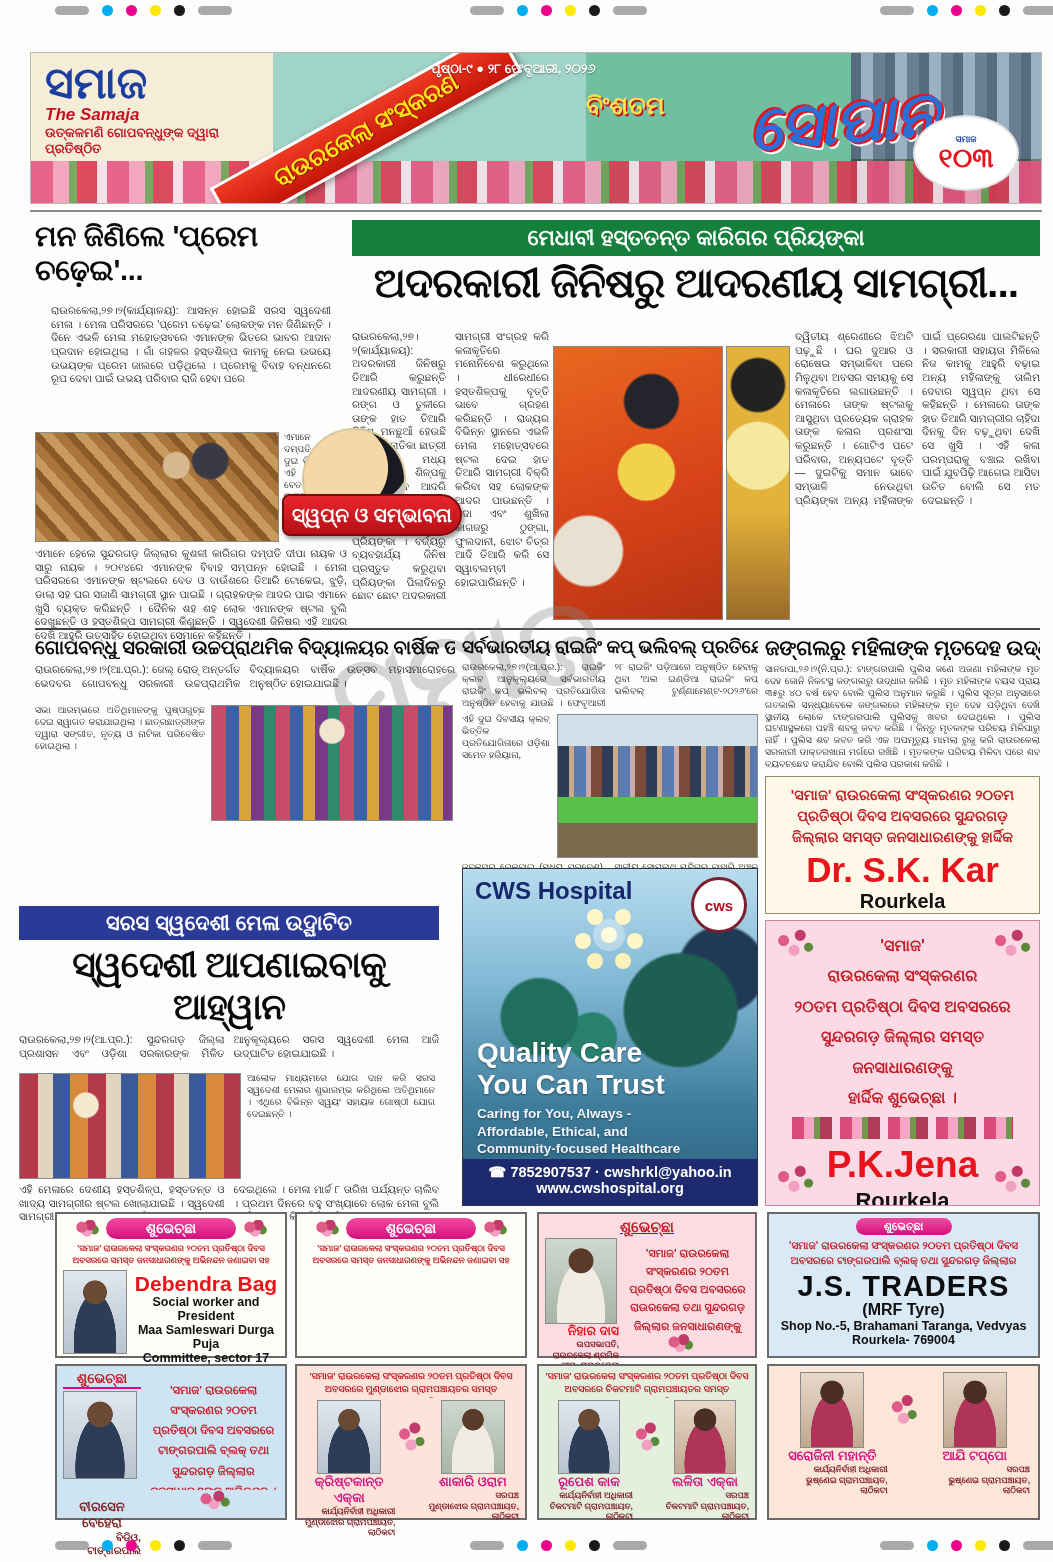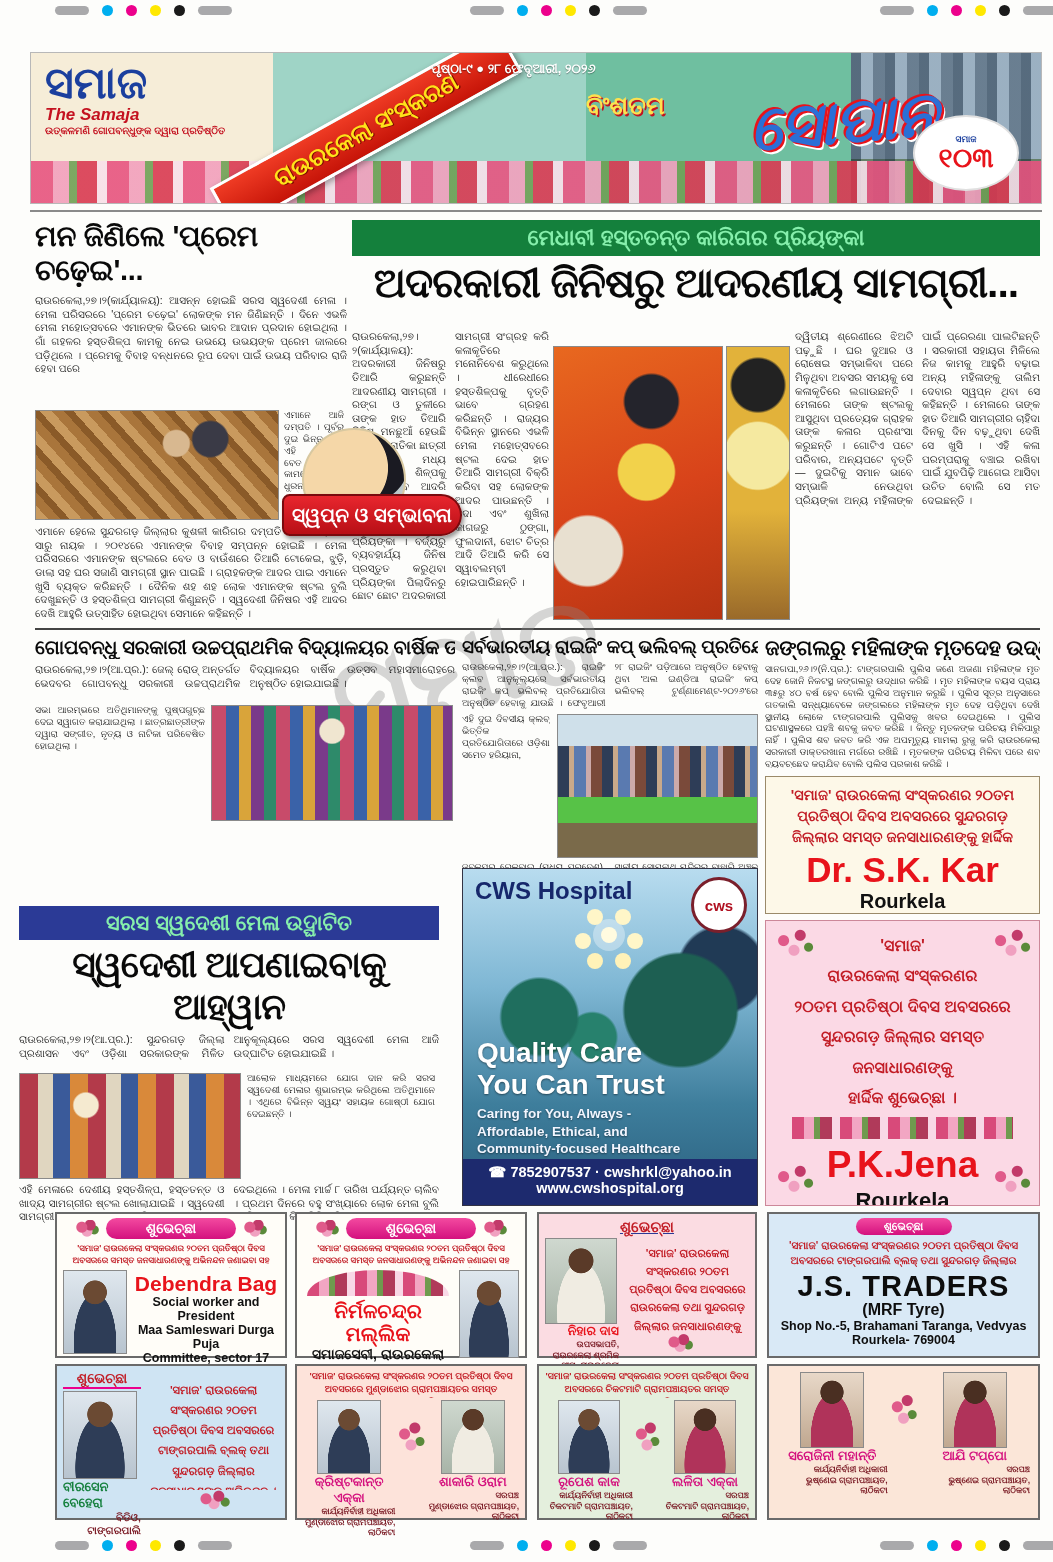--- a/index.html
+++ b/index.html
@@ -5,21 +5,21 @@
   html,body{margin:0;padding:0}
   body{width:1053px;height:1562px;position:relative;background:#fdfdfb;
        font-family:"Liberation Sans",sans-serif;overflow:hidden;color:#1d1d1d}
   .abs{position:absolute;box-sizing:border-box}
   .j{text-align:justify}
   .c2{column-count:2;column-gap:9px}
   .t10{font-size:10.5px;line-height:1.3}
   .t9{font-size:9.3px;line-height:1.28}
   .hid{overflow:hidden}
   .hl{font-weight:800;color:#090909;letter-spacing:-.3px}
-  .kick{color:#86efac;font-weight:800;display:flex;align-items:center;justify-content:center}
+  .kick{color:#ffffff;font-weight:800;display:flex;align-items:center;justify-content:center}
   .ph{border:1px solid #8a8a8a}
   .ph-baskets{background:radial-gradient(circle at 72% 26%,#3a3a46 0 9%,transparent 10%),radial-gradient(circle at 58% 30%,#d8b890 0 8%,transparent 9%),repeating-linear-gradient(48deg,#c99a5e 0 9px,#a9753b 9px 18px,#8a5a28 18px 25px),linear-gradient(#7a5a3a,#5a3a1f)}
   .ph-main{background:radial-gradient(circle at 58% 20%,#24242c 0 11%,transparent 12%),radial-gradient(circle at 55% 46%,#f2d24b 0 16%,transparent 17%),radial-gradient(circle at 20% 75%,#e8e0d0 0 14%,transparent 15%),linear-gradient(160deg,#e8681f 0%,#d8431a 55%,#b53312 100%)}
   .ph-main2{background:radial-gradient(circle at 50% 14%,#222 0 11%,transparent 12%),radial-gradient(circle at 50% 40%,#f5e9a0 0 20%,transparent 21%),linear-gradient(#e2b23a 0 60%,#9a6a2a 100%)}
   .ph-school{background:radial-gradient(circle at 50% 22%,#f0e6d0 0 8%,transparent 9%),repeating-linear-gradient(90deg,#c84b6a 0 14px,#3a62a8 14px 27px,#d9a43a 27px 39px,#7a3a8a 39px 52px,#2e8a6a 52px 64px),linear-gradient(#eee,#ccc)}
   .ph-volley{background:linear-gradient(180deg,#cfe0ea 0 26%,#9ab98a 26% 40%,#57c247 46% 76%,#7a6a4a 76% 100%),#cde}
   .ph-volley .crowd{position:absolute;left:0;right:0;top:22%;height:36%;background:repeating-linear-gradient(90deg,#2e3d57 0 11px,#c9a98a 11px 16px,#5a7ab0 16px 28px,#caa 28px 33px,#7a4a3a 33px 44px)}
   .ph-mela{background:radial-gradient(circle at 30% 30%,#f5ead0 0 7%,transparent 8%),repeating-linear-gradient(90deg,#b33a4a 0 18px,#e0d6c0 18px 33px,#3a5a9a 33px 50px,#d9893a 50px 68px),linear-gradient(#d8cfc0,#b5a890)}
   .pp{background:radial-gradient(circle at 50% 26%,#6b4a33 0 17%,transparent 18%),radial-gradient(ellipse at 50% 88%,#2e3d57 0 48%,transparent 49%),linear-gradient(#dfe7ee,#b8c4cf)}
   .pp.w{background:radial-gradient(circle at 50% 26%,#5a3a28 0 17%,transparent 18%),radial-gradient(ellipse at 50% 88%,#f0ece2 0 48%,transparent 49%),linear-gradient(#cfd8cf,#a8b4a8)}
@@ -73,38 +73,38 @@
     <span class="d k"></span>
     <span class="bar"></span>
 </div>
 
 <header class="abs" style="left:30px;top:52px;width:1012px;height:152px;background:linear-gradient(90deg,#f6edd8 0 24%,#9fd4c6 24% 55%,#6fbfa0 55% 82%,#aec4d4 82% 100%);border:1px solid #b8b8b8;overflow:hidden">
   <div class="abs skyline" style="right:0;top:0;width:190px;height:152px"></div>
   <div class="abs mh-flowers" style="left:0;bottom:0;width:100%;height:42px;opacity:.9"></div>
   <div class="abs" style="left:14px;top:8px;width:200px">
     <div style="font-size:44px;font-weight:800;color:#1b3f9e;line-height:1">ସମାଜ</div>
     <div style="font-size:17px;font-weight:700;color:#c41220;font-style:italic">The Samaja</div>
-    <div style="font-size:10px;color:#c41220;font-weight:700">ଉତ୍କଳମଣି ଗୋପବନ୍ଧୁଙ୍କ ଦ୍ୱାରା ପ୍ରତିଷ୍ଠିତ</div>
+    <div style="font-size:13px;color:#c41220;font-weight:700">ଉତ୍କଳମଣି ଗୋପବନ୍ଧୁଙ୍କ ଦ୍ୱାରା ପ୍ରତିଷ୍ଠିତ</div>
   </div>
   <div class="abs" style="left:170px;top:52px;width:330px;height:50px;background:linear-gradient(#ef3b24,#c61408);border:3px solid #fff;transform:rotate(-29deg);display:flex;align-items:center;justify-content:center;box-shadow:2px 3px 6px rgba(0,0,0,.35)">
     <span style="color:#ffe21a;font-weight:800;font-size:24px;text-shadow:1px 1px 0 #7a0a00">ରାଉରକେଲା ସଂସ୍କରଣ</span>
   </div>
   <div class="abs" style="left:400px;top:8px;width:300px;font-size:13px;font-weight:700;color:#fff;text-shadow:0 1px 1px rgba(0,0,0,.4)">ପୃଷ୍ଠା-୯ ● ୨୮ ଫେବୃଆରୀ, ୨୦୨୬</div>
   <div class="abs" style="left:555px;top:38px;font-size:25px;font-weight:800;color:#ffe14d;text-shadow:1.5px 1.5px 0 #c41220">ବିଂଶତମ</div>
   <div class="abs" style="left:718px;top:28px;width:300px;font-size:62px;font-weight:800;font-style:italic;color:#2a6fd6;transform:rotate(-5deg);text-shadow:2px 2px 0 #e8131b,-2px -2px 0 #e8131b,3px 4px 0 #fff">ସୋପାନ</div>
   <div class="abs oval" style="right:22px;top:62px;width:106px;height:76px">
     <span style="font-size:9px;font-weight:800;color:#1b3f9e">ସମାଜ</span>
     <span style="font-size:27px;font-weight:800;color:#e8131b;line-height:1">୧୦୩</span>
   </div>
 </header>
 <div class="abs" style="left:30px;top:210px;width:1012px;height:2px;background:#8a8a8a"></div>
 
 <article class="abs" style="left:35px;top:220px;width:312px;height:404px">
   <h2 class="hl" style="margin:0 0 6px;font-size:29px">ମନ ଜିଣିଲେ 'ପ୍ରେମ ଚଢ଼େଇ'...</h2>
-  <p class="j t10 hid" style="margin:0;height:112px">ରାଉରକେଲା,୨୭।୨(କାର୍ଯ୍ୟାଳୟ): ଆସନ୍ନ ହୋଇଛି ସରସ ସ୍ୱଦେଶୀ ମେଳା । ମେଳା ପରିସରରେ 'ପ୍ରେମ ଚଢ଼େଇ' ଲୋକଙ୍କ ମନ ଜିଣିଛନ୍ତି । ଦିନେ ଏଭଳି ମେଳା ମହୋତ୍ସବରେ ଏମାନଙ୍କ ଭିତରେ ଭାବର ଆଦାନ ପ୍ରଦାନ ହୋଇଥିଲା । ଗାଁ ଗହଳର ହସ୍ତଶିଳ୍ପ କାମକୁ ନେଇ ଉଭୟେ ଉଭୟଙ୍କ ପ୍ରେମ ଜାଲରେ ପଡ଼ିଥିଲେ । ପ୍ରେମକୁ ବିବାହ ବନ୍ଧନରେ ରୂପ ଦେବା ପାଇଁ ଉଭୟ ପରିବାର ରାଜି ହେବା ପରେ</p>
+  <p class="j t10 hid" style="margin:16px;height:112px">ରାଉରକେଲା,୨୭।୨(କାର୍ଯ୍ୟାଳୟ): ଆସନ୍ନ ହୋଇଛି ସରସ ସ୍ୱଦେଶୀ ମେଳା । ମେଳା ପରିସରରେ 'ପ୍ରେମ ଚଢ଼େଇ' ଲୋକଙ୍କ ମନ ଜିଣିଛନ୍ତି । ଦିନେ ଏଭଳି ମେଳା ମହୋତ୍ସବରେ ଏମାନଙ୍କ ଭିତରେ ଭାବର ଆଦାନ ପ୍ରଦାନ ହୋଇଥିଲା । ଗାଁ ଗହଳର ହସ୍ତଶିଳ୍ପ କାମକୁ ନେଇ ଉଭୟେ ଉଭୟଙ୍କ ପ୍ରେମ ଜାଲରେ ପଡ଼ିଥିଲେ । ପ୍ରେମକୁ ବିବାହ ବନ୍ଧନରେ ରୂପ ଦେବା ପାଇଁ ଉଭୟ ପରିବାର ରାଜି ହେବା ପରେ</p>
   <div style="display:flex;gap:5px;margin-top:4px">
     <div class="ph ph-baskets" style="width:242px;height:108px"></div>
     <p class="j t9 hid" style="margin:0;width:60px;height:108px">ଏମାନେ ଆଜି ଦମ୍ପତି । ପୂର୍ବରୁ ଦୁଇ ଭିନ୍ନ ଗାଁର ଏହି ଦମ୍ପତି ବେତ ବାଉଁଶ କାମରେ ଧୁରନ୍ଧର ।</p>
   </div>
   <p class="j t10 hid" style="margin:5px 0 0;height:152px">ଏମାନେ ହେଲେ ସୁନ୍ଦରଗଡ଼ ଜିଲ୍ଲାର କୁଶଳୀ କାରିଗର ଦମ୍ପତି ଦୀପା ନାୟକ ଓ ସାରୁ ନାୟକ । ୨୦୧୪ରେ ଏମାନଙ୍କ ବିବାହ ସମ୍ପନ୍ନ ହୋଇଛି । ମେଳା ପରିସରରେ ଏମାନଙ୍କ ଷ୍ଟଲରେ ବେତ ଓ ବାଉଁଶରେ ତିଆରି ଟୋକେଇ, ଝୁଡ଼ି, ଡାଲା ସହ ଘର ସଜାଣି ସାମଗ୍ରୀ ସ୍ଥାନ ପାଇଛି । ଗ୍ରାହକଙ୍କ ଆଦର ପାଇ ଏମାନେ ଖୁସି ବ୍ୟକ୍ତ କରିଛନ୍ତି । ଦୈନିକ ଶହ ଶହ ଲୋକ ଏମାନଙ୍କ ଷ୍ଟଲ ବୁଲି ଦେଖୁଛନ୍ତି ଓ ହସ୍ତଶିଳ୍ପ ସାମଗ୍ରୀ କିଣୁଛନ୍ତି । ସ୍ୱଦେଶୀ ଜିନିଷର ଏହି ଆଦର ଦେଖି ଆହୁରି ଉତ୍ସାହିତ ହୋଇଥିବା ସେମାନେ କହିଛନ୍ତି ।</p>
 </article>
 
 <div class="abs" style="left:282px;top:428px;width:180px;height:122px;z-index:6">
   <div class="abs face" style="left:20px;top:0;width:104px;height:104px;border:2px solid #d8c8a0"></div>
   <div class="abs dream-banner" style="left:0;top:66px;width:180px;height:42px;font-size:20px">ସ୍ୱପ୍ନ ଓ ସମ୍ଭାବନା</div>
@@ -222,28 +222,20 @@
   </div>
 </aside>
 
 <aside class="abs adbox" style="left:295px;top:1212px;width:232px;height:146px;background:#fffdf8;padding:4px 6px">
   <div style="display:flex;justify-content:center;gap:6px;align-items:center">
     <span class="fl" style="width:26px;height:18px;display:inline-block"></span>
     <div class="greet-pill" style="width:130px;height:21px;font-size:14px">ଶୁଭେଚ୍ଛା</div>
     <span class="fl" style="width:26px;height:18px;display:inline-block"></span>
   </div>
   <p class="redmsg hid" style="margin:3px 0 2px;font-size:8.6px;line-height:1.4;height:26px;text-align:center">'ସମାଜ' ରାଉରକେଲା ସଂସ୍କରଣର ୨୦ତମ ପ୍ରତିଷ୍ଠା ଦିବସ ଅବସରରେ ସମସ୍ତ ଜନସାଧାରଣଙ୍କୁ ଅଭିନନ୍ଦନ ଜଣାଇବା ସହ ସେମାନଙ୍କର ସୁଖ ସମୃଦ୍ଧି କାମନା କରୁଛି ।</p>
-  <div style="display:flex;gap:6px">
-    <div style="flex:1">
-      <div class="roseband" style="height:26px;margin:0 4px 4px;border-radius:50% 50% 0 0/100% 100% 0 0"></div>
-      <div class="namered" style="font-size:20px;text-align:center">ନିର୍ମଳଚନ୍ଦ୍ର ମଲ୍ଲିକ</div>
-      <div style="font-weight:700;font-size:14px;color:#111;text-align:center">ସମାଜସେବୀ, ରାଉରକେଲା</div>
-    </div>
-    <div class="pp ph" style="width:58px;height:86px"></div>
-  </div>
 </aside>
 
 <aside class="abs adbox" style="left:537px;top:1212px;width:220px;height:146px;background:#fbdce2;padding:4px 6px">
   <div style="text-align:center;font-weight:800;font-size:15px;color:#c21d26;text-decoration:underline;text-decoration-color:#2b3a96">ଶୁଭେଚ୍ଛା</div>
   <div style="display:flex;gap:7px;margin-top:2px">
     <div style="width:74px">
       <div class="pp w ph" style="width:70px;height:84px"></div>
       <div class="namered" style="font-size:12.5px;text-align:right">ନିହାର ଦାସ</div>
       <div class="cap">ଉପସଭାପତି,</div>
       <div class="cap">ରାଉରକେଲା ଶ୍ରମିକ ସଂଘ, ରାଉରକେଲା</div>
@@ -260,21 +252,21 @@
   <div style="font-weight:800;font-size:16px;color:#0d0d0d">(MRF Tyre)</div>
   <div style="font-weight:700;font-size:12.5px;color:#0d0d0d">Shop No.-5, Brahamani Taranga, Vedvyas</div>
   <div style="font-weight:700;font-size:12.5px;color:#0d0d0d">Rourkela- 769004</div>
 </aside>
 
 <aside class="abs adbox" style="left:55px;top:1364px;width:232px;height:156px;background:#cfe4f3;padding:4px 6px">
   <div style="display:flex;gap:7px">
     <div style="width:78px">
       <div style="text-align:center;font-weight:800;font-size:14px;color:#c21d26;border-bottom:2px solid #ec008c;margin-bottom:2px">ଶୁଭେଚ୍ଛା</div>
       <div class="pp ph" style="width:72px;height:86px;background-color:#cbb"></div>
-      <div style="font-weight:800;font-size:13px;color:#15803d;text-align:left;margin-top:0">ବୀରସେନ ବେହେରା</div>
+      <div style="font-weight:800;font-size:13px;color:#7f1d1d;text-align:center;margin-top:20px">ବୀରସେନ ବେହେରା</div>
       <div class="cap" style="font-size:10.5px">ବିଡିଓ, ଟାଙ୍ଗରପାଲି</div>
     </div>
     <div style="flex:1">
       <p class="redmsg hid" style="margin:10px 0 0;font-size:11.5px;line-height:1.75;text-align:center;height:110px">'ସମାଜ' ରାଉରକେଲା ସଂସ୍କରଣର ୨୦ତମ ପ୍ରତିଷ୍ଠା ଦିବସ ଅବସରରେ ଟାଙ୍ଗରପାଲି ବ୍ଲକ୍ ତଥା ସୁନ୍ଦରଗଡ଼ ଜିଲ୍ଲାର ଜନସାଧାରଣଙ୍କୁ ଅଭିନନ୍ଦନ ।</p>
       <span class="fl" style="display:block;width:40px;height:22px;margin:0 auto"></span>
     </div>
   </div>
 </aside>
 
 <aside class="abs adbox" style="left:295px;top:1364px;width:232px;height:156px;background:#fde3da;padding:4px 6px;text-align:center">

